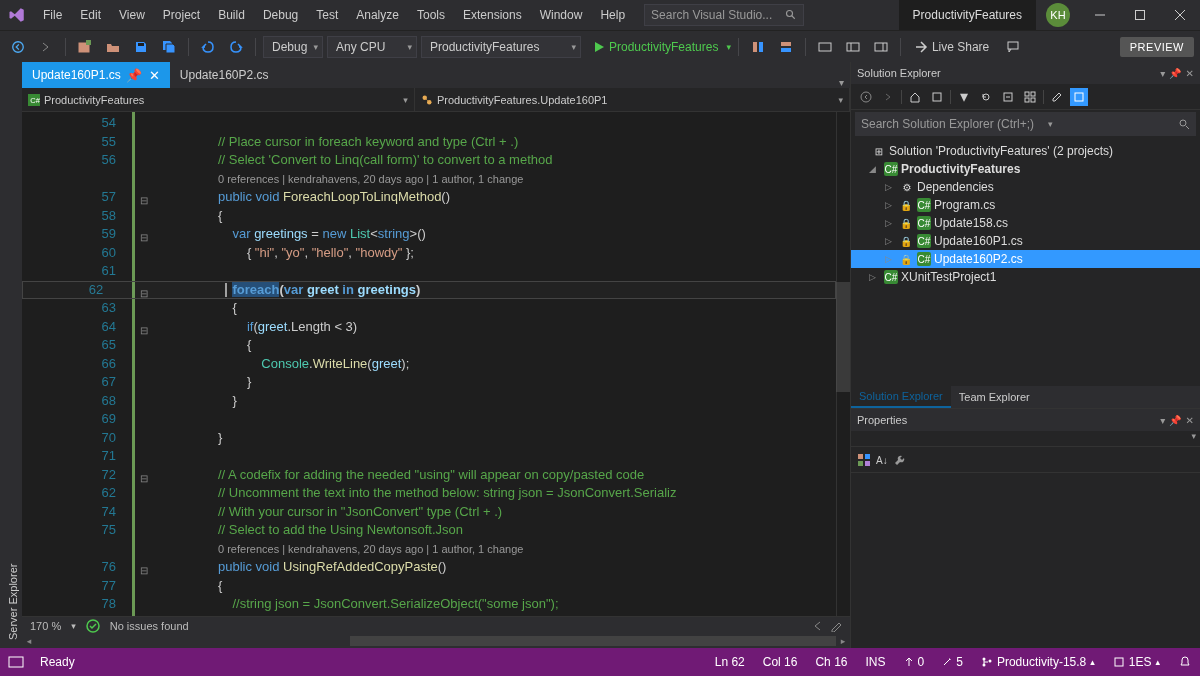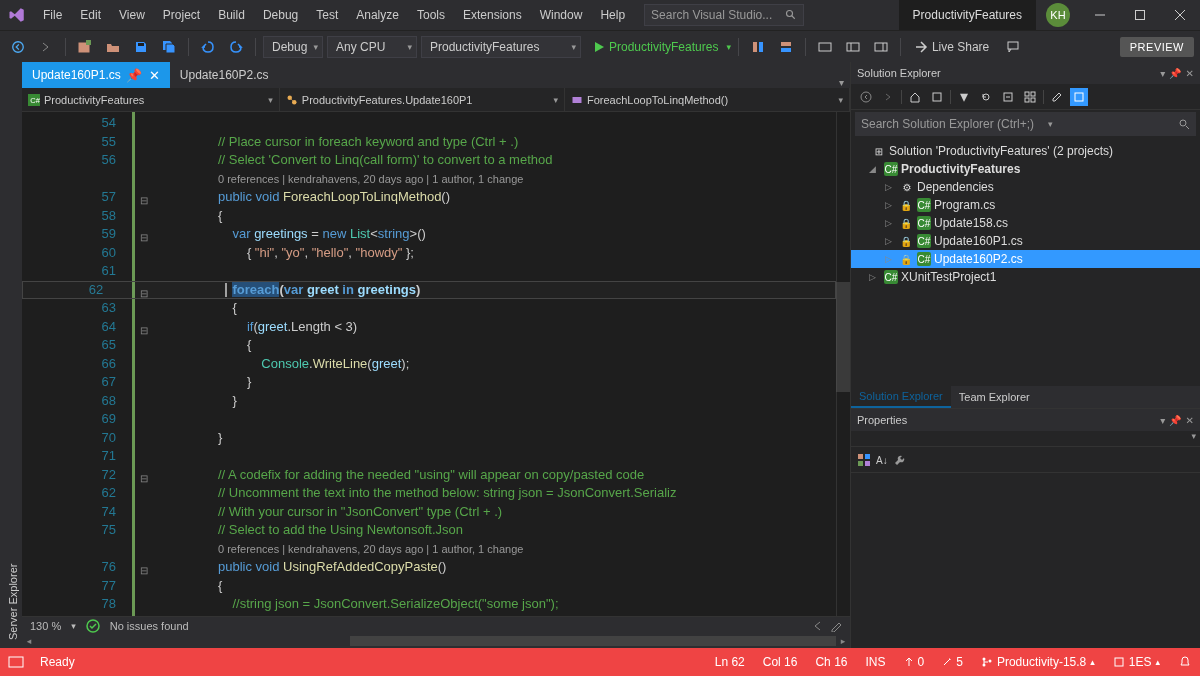--- a/index.html
+++ b/index.html
@@ -87,21 +87,21 @@
 
 .panel-tabs { height:22px; background:#2d2d30; display:flex; align-items:end; }
 .ptab { padding:0 8px; height:22px; display:flex; align-items:center; font-size:11px; }
 .ptab.active { color:#0e639c; border-bottom:2px solid #0e639c; background:#252526; }
 
 .props { flex:0 0 240px; display:flex; flex-direction:column; border-top:1px solid #333; }
 .props-tb { height:26px; display:flex; align-items:center; gap:4px; padding:0 6px; border-bottom:1px solid #333; }
 .props-body { flex:1; background:#252526; }
 
 
-.statusbar { position:absolute; bottom:0; left:0; right:0; height:28px; background:#ef4444; display:flex; align-items:center; color:#fff; font-size:12px; padding:0 8px; gap:16px; }
+.statusbar { position:absolute; bottom:0; left:0; right:0; height:28px; background:#701a75; display:flex; align-items:center; color:#fff; font-size:12px; padding:0 8px; gap:16px; }
 .sb-right { margin-left:auto; display:flex; gap:18px; align-items:center; }
 .sb-item { display:flex; align-items:center; gap:4px; }
 
 svg { display:block; }
 </style>
 </head>
 <body>
 
 <div class="titlebar">
   <div class="vs-logo">
@@ -283,26 +283,20 @@
           </svg>
         <span>ProductivityFeatures</span>
       </div>
       <div class="nav-drop">
         <svg class="nico" viewBox="0 0 16 16">
             <circle cx="5" cy="5" r="3" fill="#e8ab53"></circle>
             <circle cx="11" cy="11" r="3" fill="#e8ab53"></circle>
             <line x1="7" y1="7" x2="9" y2="9" stroke="#e8ab53"></line>
           </svg>
         <span>ProductivityFeatures.Update160P1</span>
-      </div>
-      <div class="nav-drop">
-        <svg class="nico" viewBox="0 0 16 16">
-            <rect x="2" y="4" width="12" height="8" fill="#b180d7"></rect>
-          </svg>
-        <span>ForeachLoopToLinqMethod()</span>
       </div>
     </div>
     <div class="code-scroll">
       <div class="chg" style="top:0;height:540px"></div>
       <div class="gutter" id="gutter">
           <div class="lineno" style="top: 2px;">54</div>
           <div class="lineno" style="top: 20.5px;">55</div>
           <div class="lineno" style="top: 39px;">56</div>
           <div class="lineno" style="top: 76px;">57</div>
           <div class="fold" style="top: 80px;">⊟</div>
@@ -368,21 +362,21 @@
       <div class="minimap">
         <div class="mm-thumb" style="top:170px;height:110px"></div>
       </div>
     <div style="position: absolute; left: 200px; top: 168.5px; height: 18px; width: 1px;">
           <svg width="8" height="18">
             <line x1="4" y1="2" x2="4" y2="16" stroke="#ccc" stroke-width="1.5"></line>
           </svg>
         </div>
       </div>
     <div class="ed-status">
-      <span>130 %</span>
+      <span>170 %</span>
       <span style="font-size:9px">▾</span>
       <svg width="14" height="14">
           <circle cx="7" cy="7" r="6" fill="none" stroke="#4ec94e" stroke-width="1.5"></circle>
           <path d="M4 7l2 2 4-4" fill="none" stroke="#4ec94e" stroke-width="1.5"></path>
         </svg>
       <span>No issues found</span>
       <span style="margin-left:auto;display:flex;gap:6px">
         <svg width="12" height="12">
             <path d="M8 2l-5 4 5 4" fill="none" stroke="#888"></path>
           </svg>

